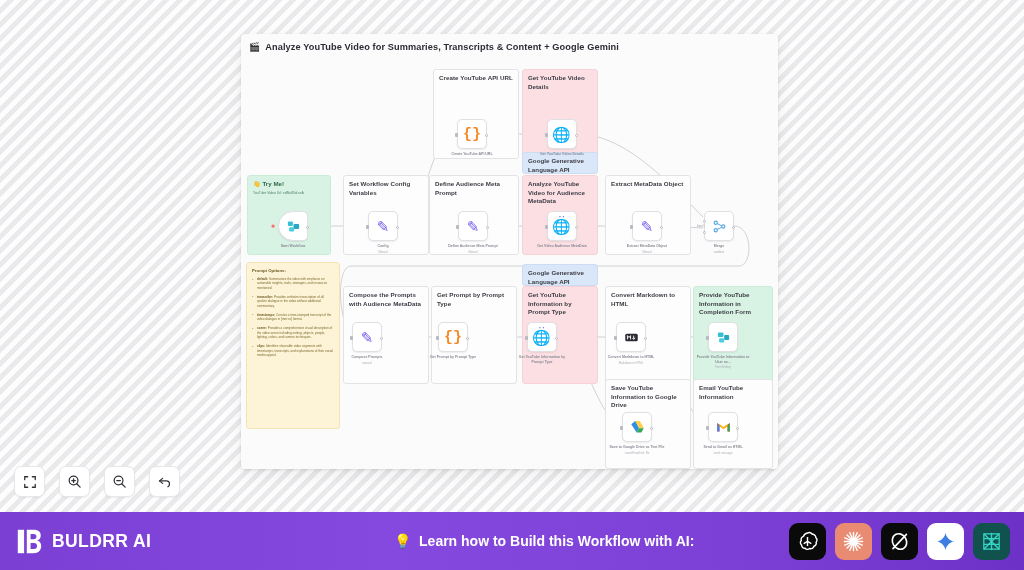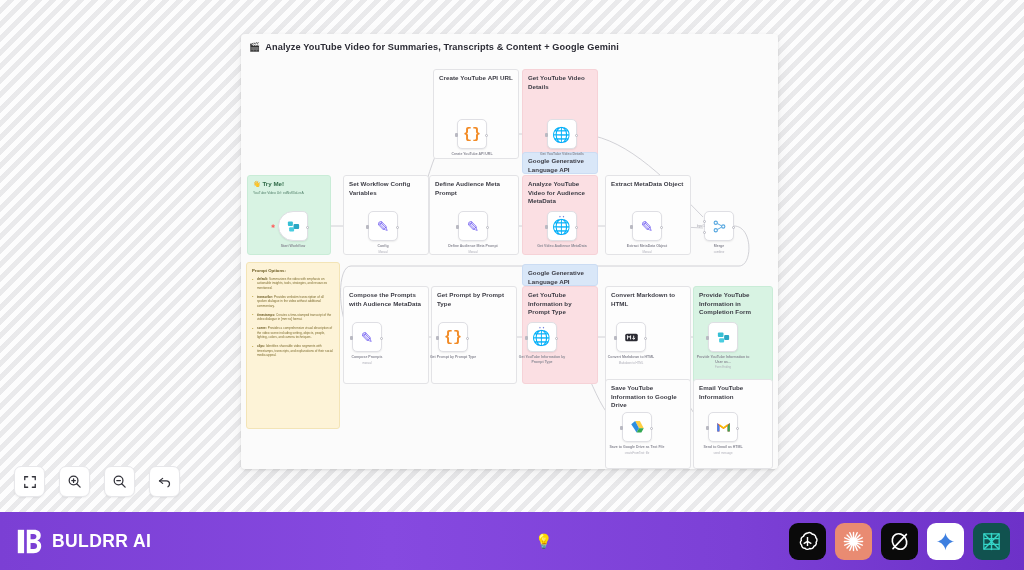--- a/index.html
+++ b/index.html
@@ -509,20 +509,21 @@
                  C28,24.6 25,28 19.5,28 L12,28 Z" fill="#ffffff"></path>
         <path d="M16.2,6.6 L19.4,6.6 C21.6,6.6 22.7,7.7 22.7,9.5 C22.7,11.2 21.6,12.4 19.4,12.4 L16.2,12.4 Z" fill="#7b3fd4"></path>
         <path d="M16.2,16.6 L19.8,16.6 C22.2,16.6 23.4,18 23.4,20 C23.4,22 22.2,23.4 19.8,23.4 L16.2,23.4 Z" fill="#7b3fd4"></path>
       </svg>
     </div>
     <span id="brand-name">BULDRR AI</span>
   </div>
 
   <div id="footer-cta">
     <span class="bulb">💡</span>
+    <span>Learn how to Build this Workflow with AI:</span>
   </div>
 
   <div id="ai-logos">
 
     <div class="ai-logo" style="background:#0a0a0a;">
       <svg width="23" height="23" viewBox="0 0 24 24" fill="none" stroke="#ffffff" stroke-width="1.5">
         <path d="M12,3.2 C13.9,2.1 16.2,2.8 17.1,4.5 C19,4.3 20.7,5.9 20.7,7.9 C22.2,9.1 22.3,11.4 21,12.7
                  C21.6,14.5 20.6,16.5 18.7,17 C18.2,18.9 16.1,20 14.3,19.3 C12.9,20.6 10.6,20.5 9.4,19
                  C7.5,19.2 5.8,17.7 5.8,15.7 C4.3,14.5 4.2,12.2 5.5,10.9 C4.9,9.1 5.9,7.1 7.8,6.6
                  C8.3,4.7 10.4,3.6 12,3.2 Z"></path>

